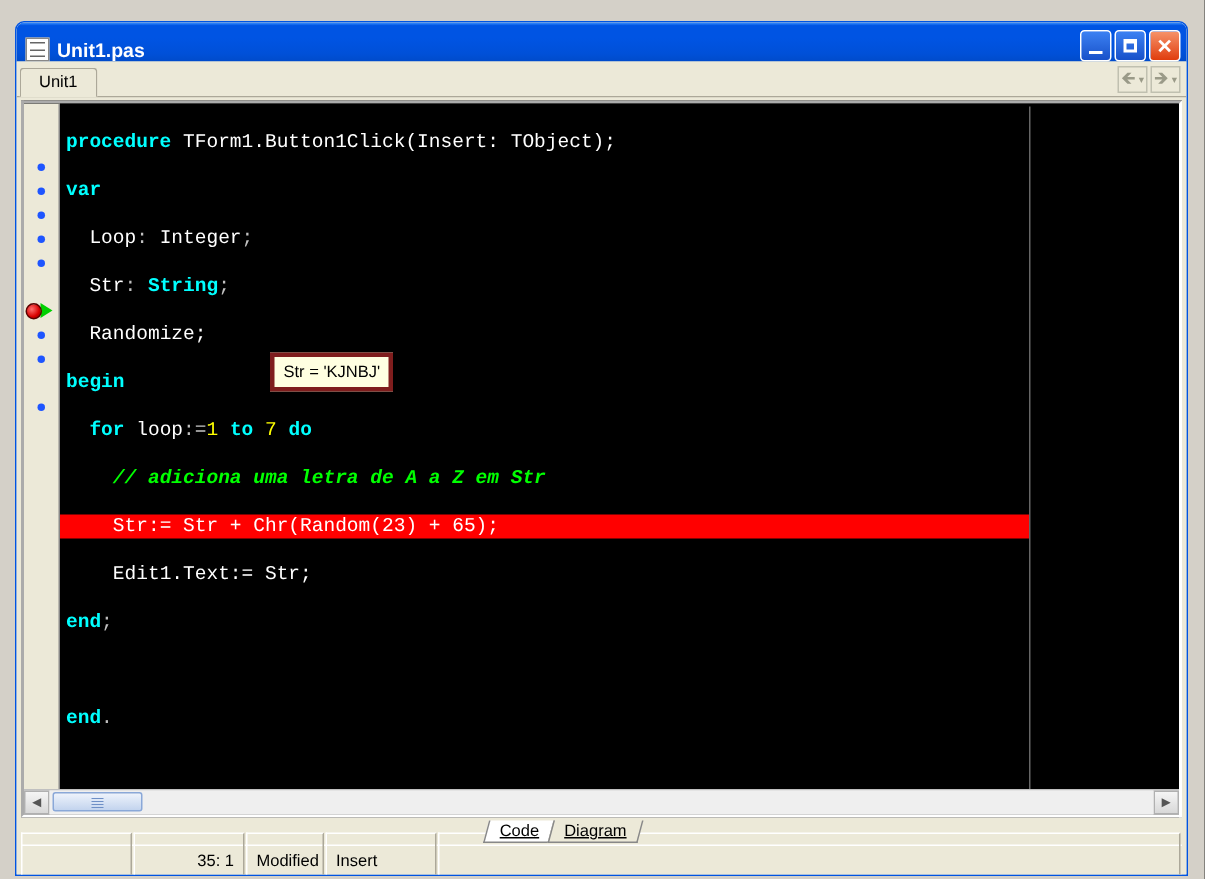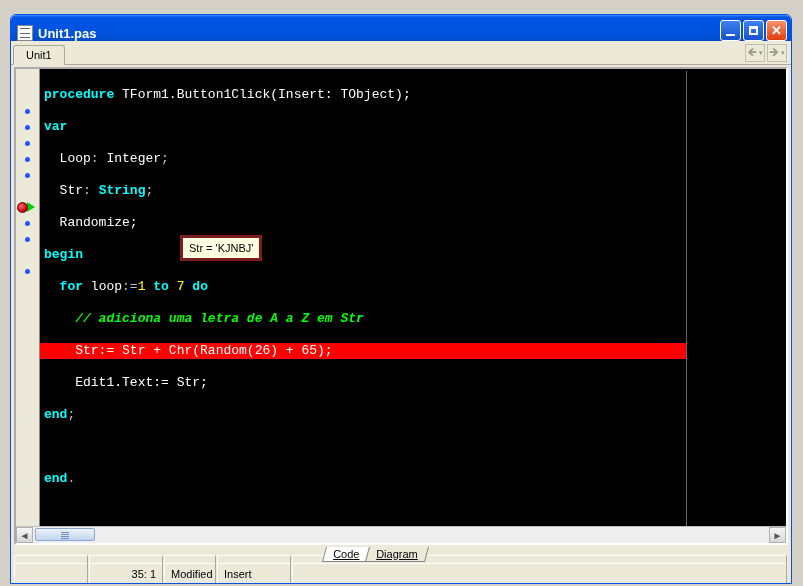--- a/index.html
+++ b/index.html
@@ -338,21 +338,21 @@
         <div class="code">
           <div class="code-col">
 <div class="line"><span class="kw">procedure</span><span class="plain"> </span><span class="ident">TForm1.Button1Click(Insert: TObject);</span></div>
 <div class="line"><span class="kw">var</span></div>
 <div class="line"><span class="plain">  </span><span class="ident">Loop</span><span class="plain">: </span><span class="ident">Integer</span><span class="plain">;</span></div>
 <div class="line"><span class="plain">  </span><span class="ident">Str</span><span class="plain">: </span><span class="kw">String</span><span class="plain">;</span></div>
 <div class="line"><span class="plain">  </span><span class="ident">Randomize;</span></div>
 <div class="line"><span class="kw">begin</span></div>
 <div class="line"><span class="plain">  </span><span class="kw">for</span><span class="plain"> </span><span class="ident">loop</span><span class="plain">:=</span><span class="num">1</span><span class="plain"> </span><span class="kw">to</span><span class="plain"> </span><span class="num">7</span><span class="plain"> </span><span class="kw">do</span></div>
 <div class="line"><span class="plain">    </span><span class="cmt">// adiciona uma letra de A a Z em Str</span></div>
-<div class="line hl"><span class="plain">    </span><span>Str:= Str + Chr(Random(26) + 65);</span></div>
+<div class="line hl"><span class="plain">    </span><span>Str:= Str + Chr(Random(23) + 65);</span></div>
 <div class="line"><span class="plain">    </span><span class="ident">Edit1.Text:= Str;</span></div>
 <div class="line"><span class="kw">end</span><span class="plain">;</span></div>
 <div class="line"></div>
 <div class="line"><span class="kw">end</span><span class="plain">.</span></div>
           </div>
           <div class="rightstrip"></div>
           <div class="tooltip">Str = 'KJNBJ'</div>
         </div>
       </div>
       <div class="hscroll">

